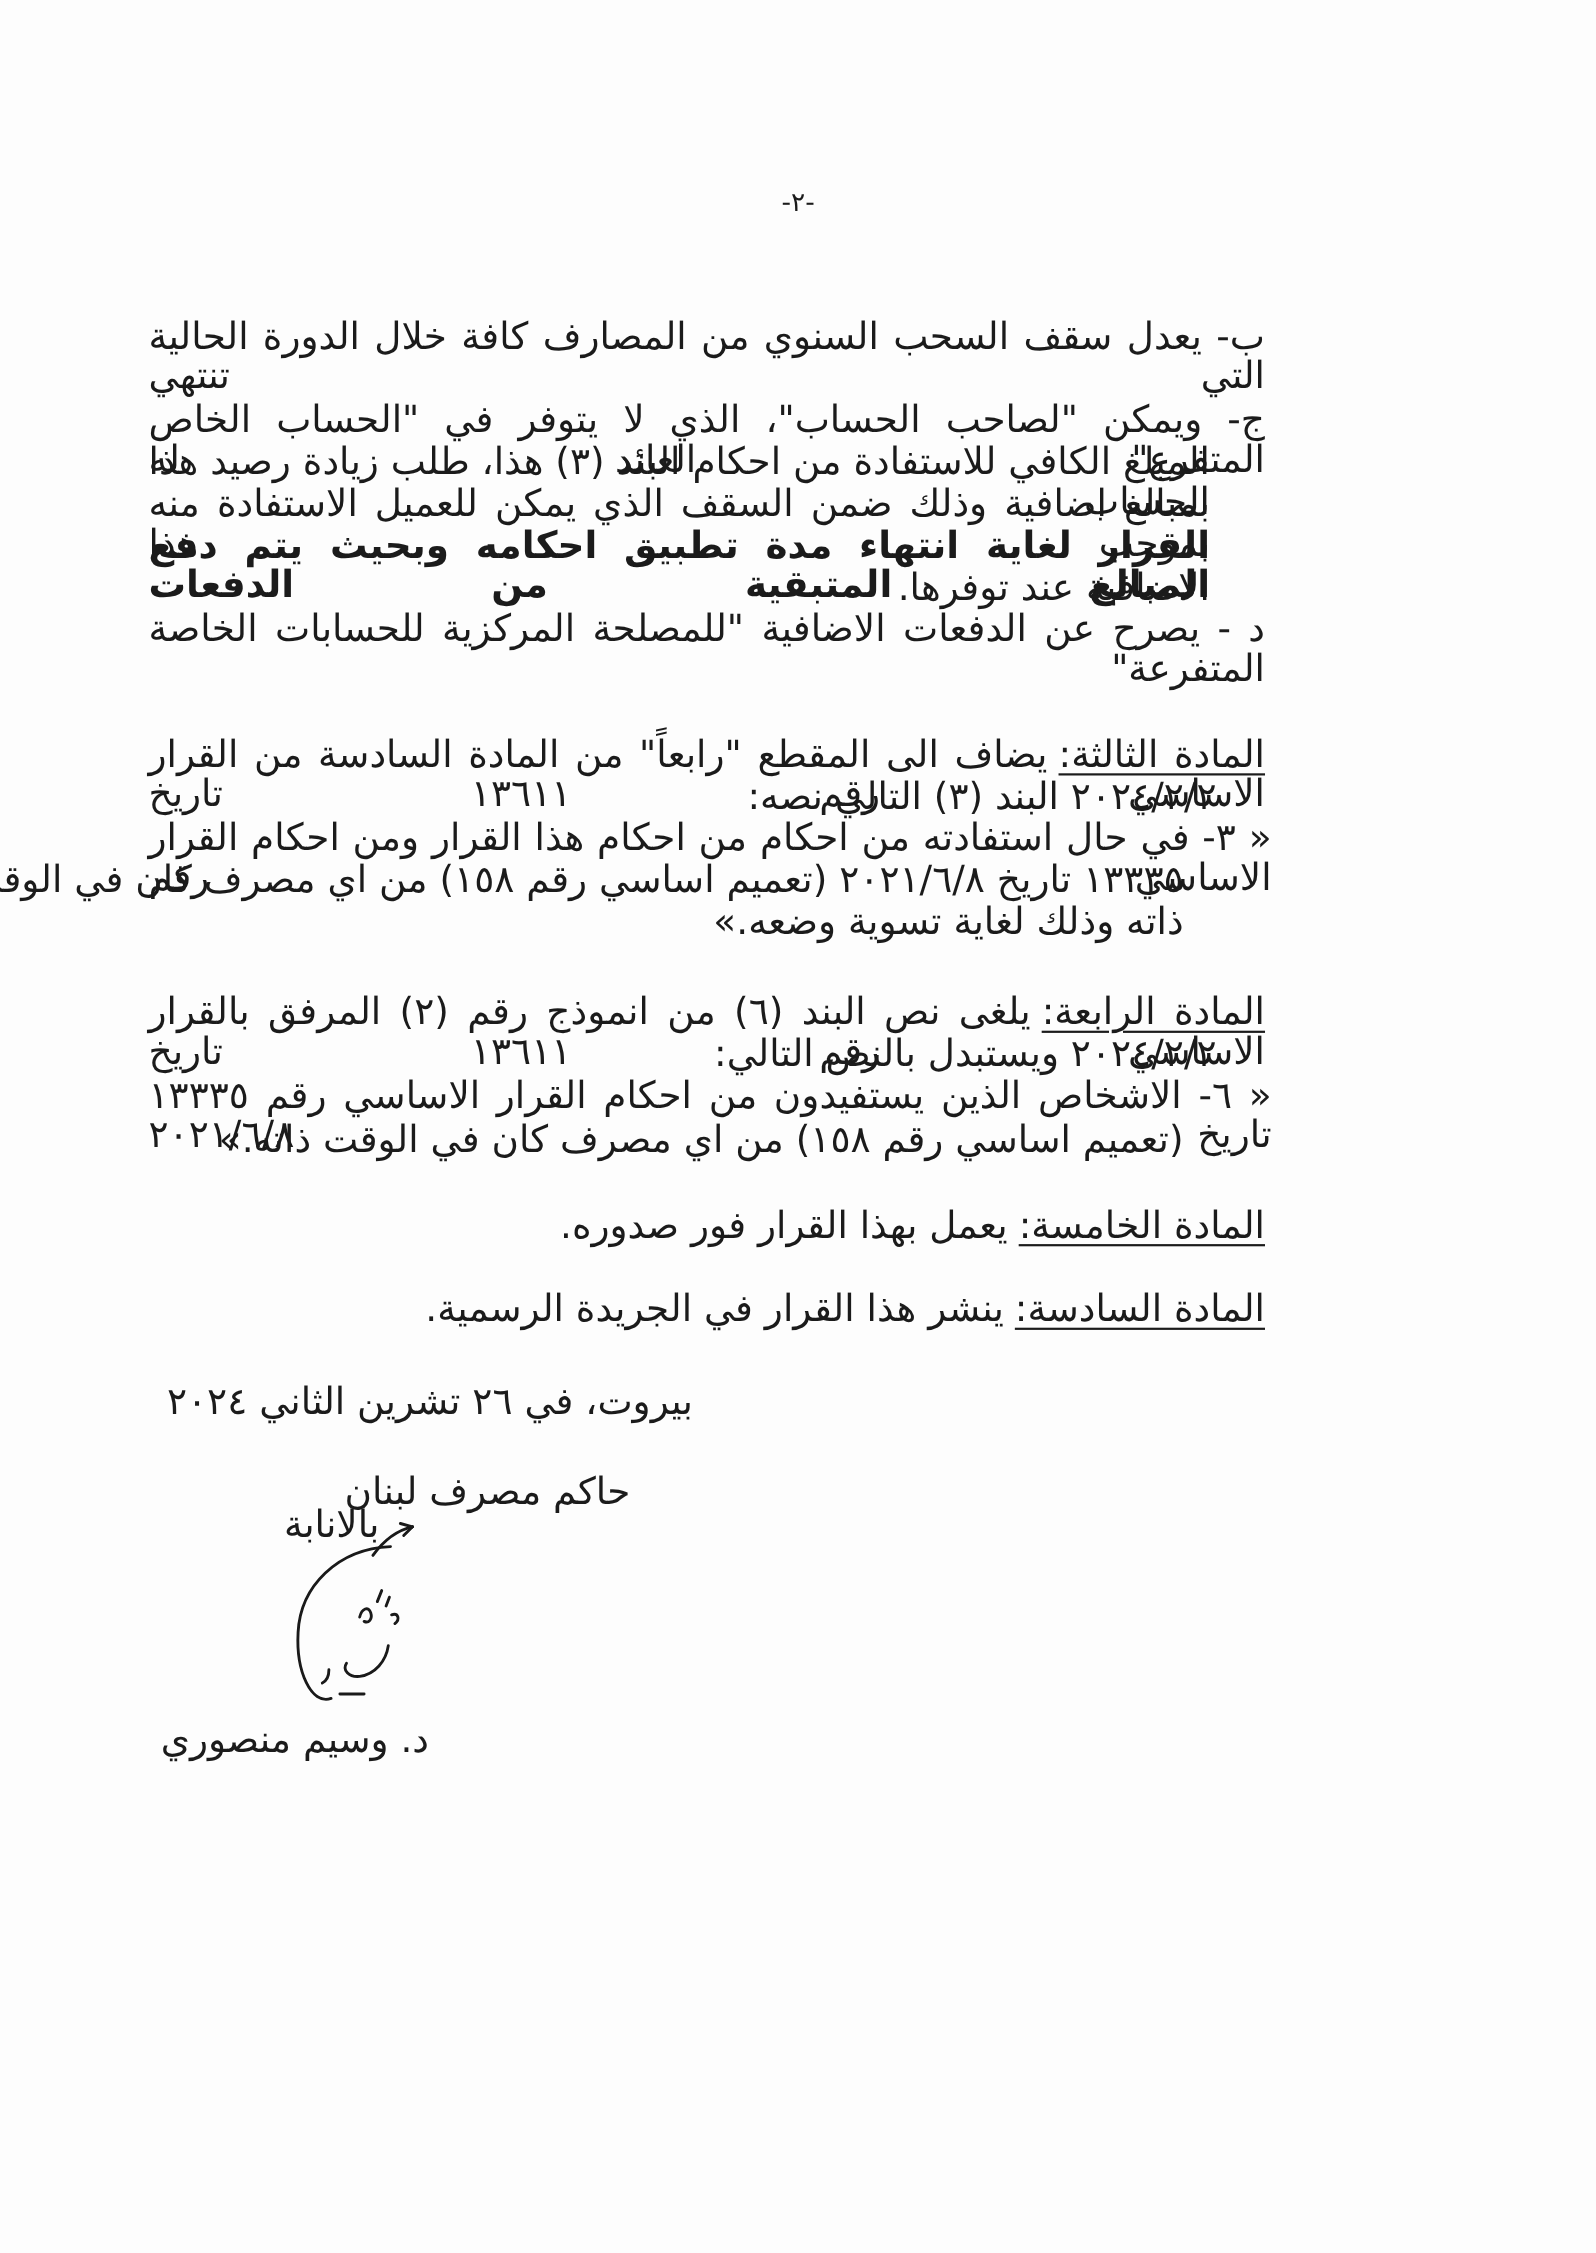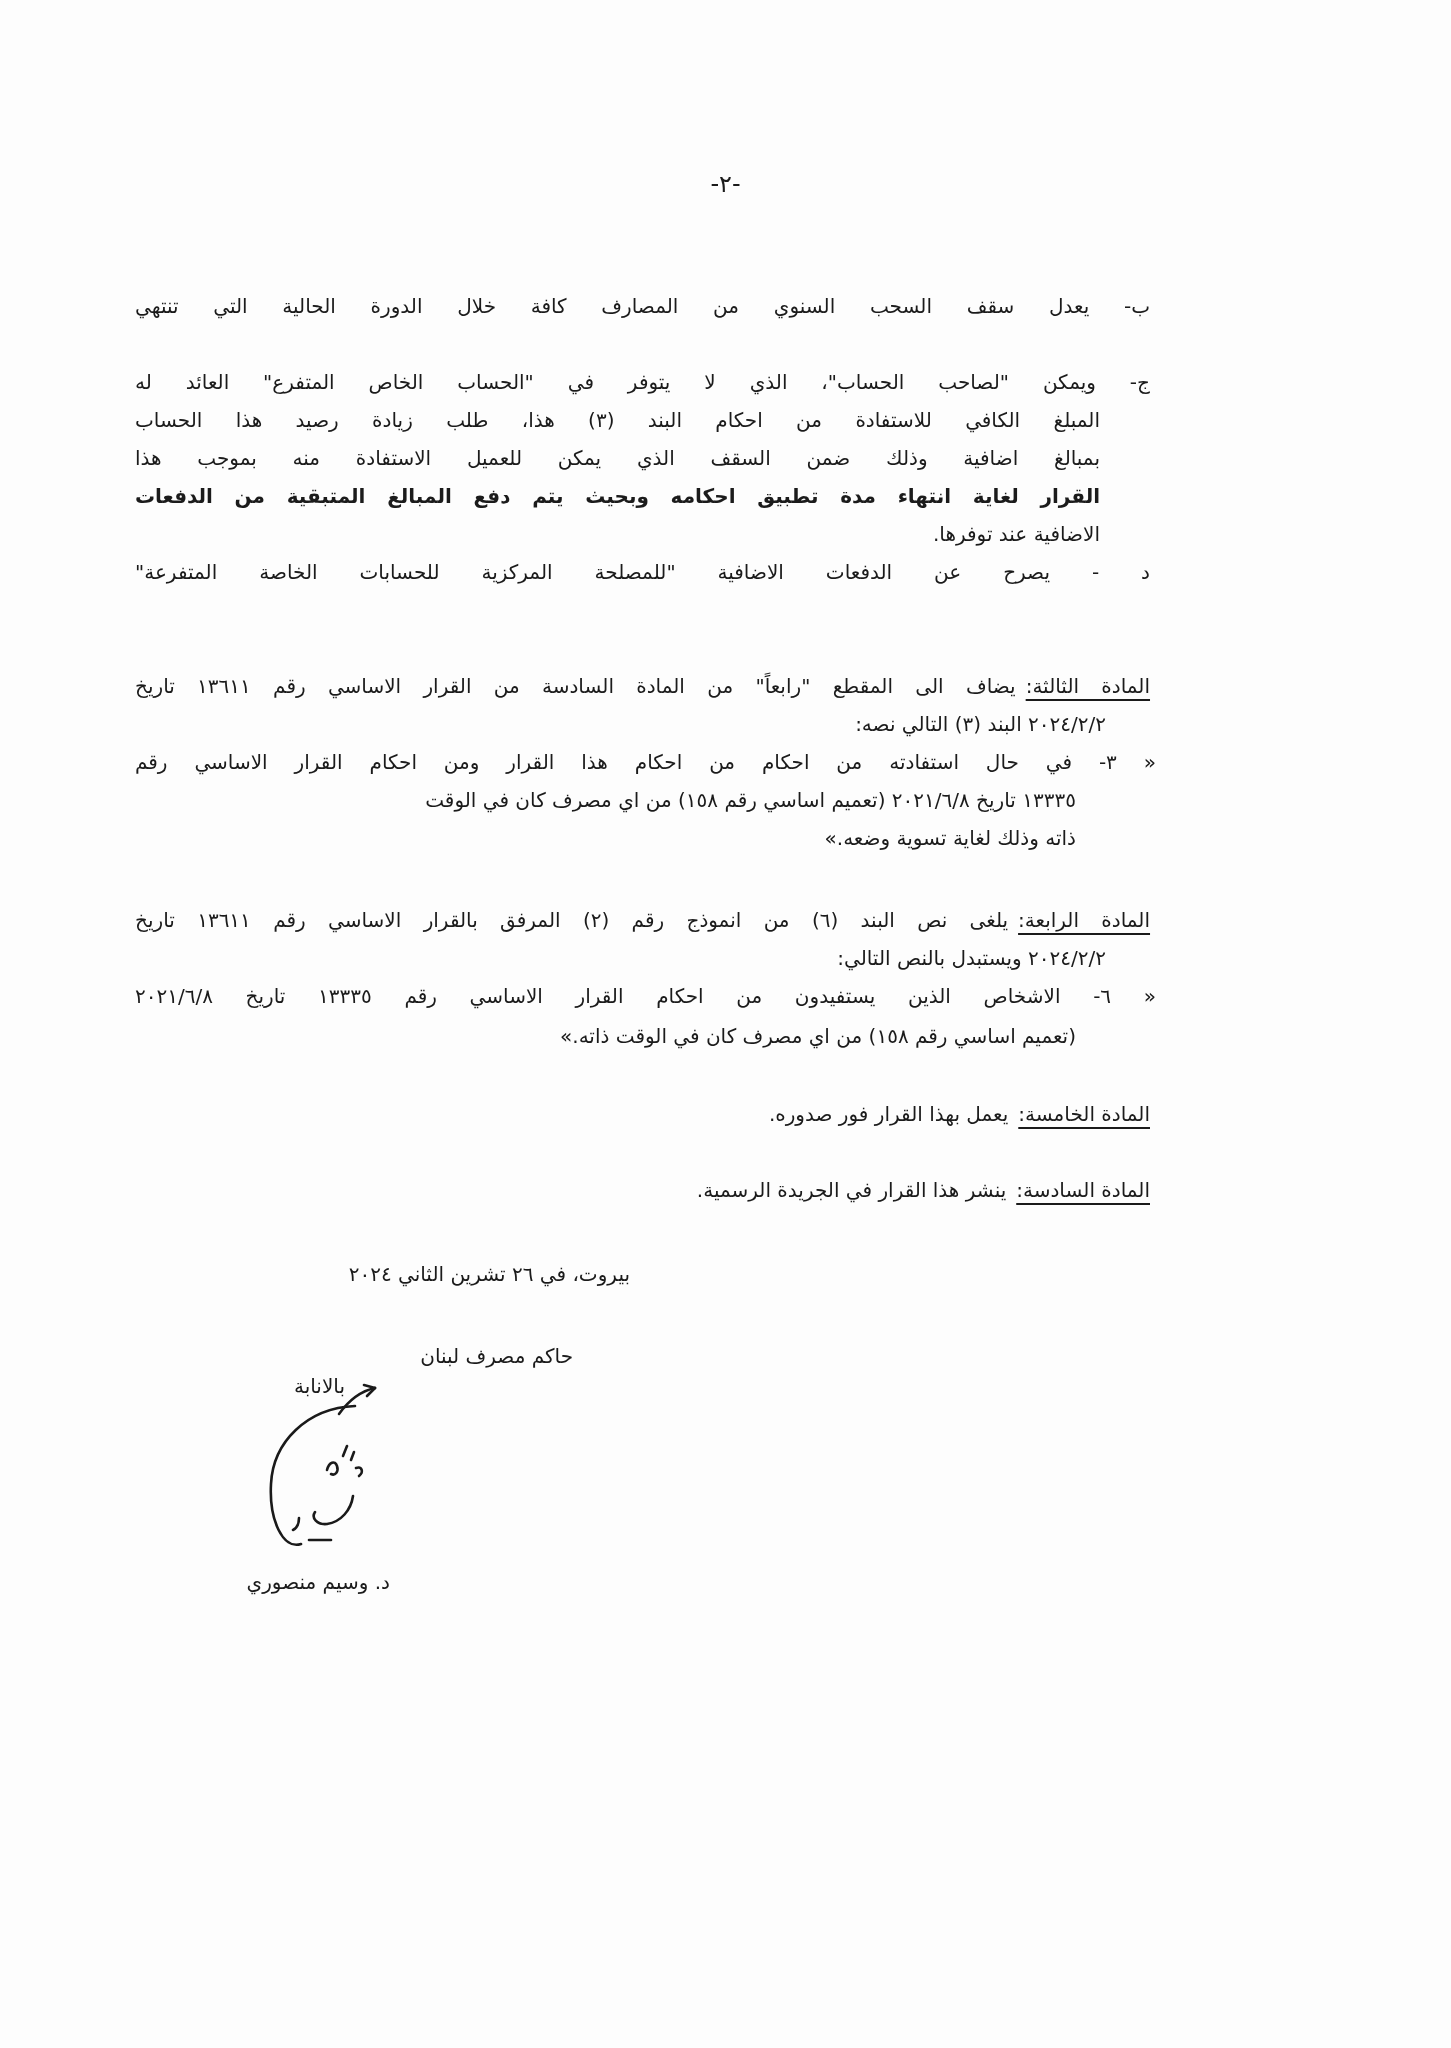--- a/index.html
+++ b/index.html
@@ -8,21 +8,21 @@
     background:#fdfdfd;
     font-family:"DejaVu Sans",sans-serif;
     color:#1b1b1b;
     position:relative;
     overflow:hidden;
   }
   .page{position:absolute;inset:0;direction:rtl;}
   .ln{
     position:absolute;
     direction:rtl;
-    font-size:20px;
+    font-size:34px;
     line-height:36px;
     color:#1b1b1b;
     letter-spacing:0;
   }
   .just{
     text-align:justify;
     text-align-last:justify;
     -moz-text-align-last:justify;
     text-justify:inter-word;
   }

